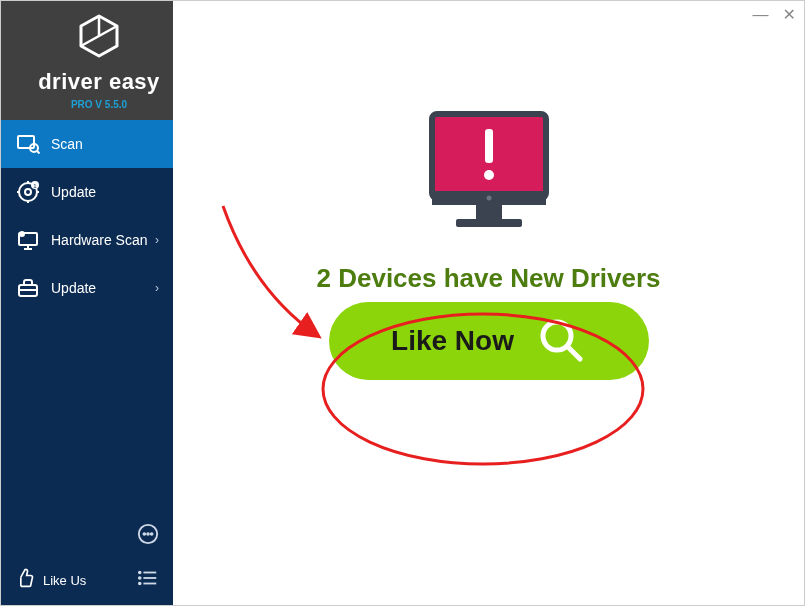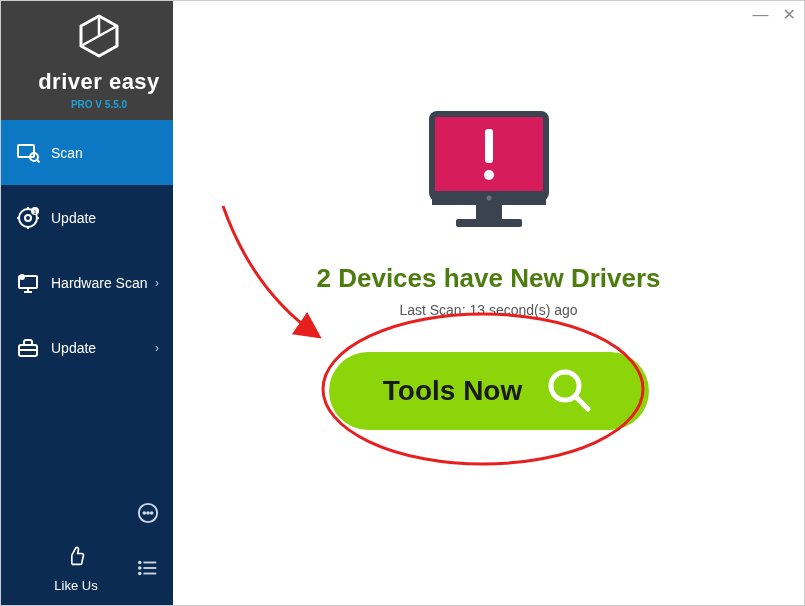--- a/index.html
+++ b/index.html
@@ -7,21 +7,21 @@
   .app { display: flex; width: 100%; height: 100%; border: 1px solid #ccc; }
 
   
   .sidebar { width: 172px; background: #0b2b52; color: #fff; display: flex; flex-direction: column; }
   .logo-area { padding: 12px 0 10px 24px; background: #404040; text-align: center; }
   .logo-mark { margin-bottom: 6px; }
   .logo-text { font-size: 22px; font-weight: bold; color: #fff; letter-spacing: 0.5px; }
   .logo-version { font-size: 10px; color: #1da0d6; margin-top: 4px; font-weight: bold; }
 
   .nav { flex: 1; }
-  .nav-item { display: flex; align-items: center; height: 65px; padding: 0 14px; cursor: pointer; position: relative; }
+  .nav-item { display: flex; align-items: center; height: 48px; padding: 0 14px; cursor: pointer; position: relative; }
   .nav-item.active { background: #0c77c2; }
   .nav-icon { width: 26px; display: flex; justify-content: center; align-items: center; margin-right: 10px; }
   .nav-label { font-size: 14px; color: #fff; }
   .nav-chevron { margin-left: auto; color: #b9c6d6; font-size: 12px; }
 
   .bottom-bar { display: flex; align-items: center; padding: 12px 14px; }
   .bottom-left { display: flex; align-items: center; gap: 8px; flex: 1; }
   .bottom-label { font-size: 13px; color: #fff; }
 
   
@@ -126,21 +126,21 @@
         <svg width="22" height="22" viewBox="0 0 24 24" fill="none" stroke="#cfd9e6" stroke-width="2">
           <circle cx="12" cy="12" r="10"></circle>
           <circle cx="8" cy="12" r="1" fill="#cfd9e6"></circle>
             <circle cx="12" cy="12" r="1" fill="#cfd9e6"></circle>
             <circle cx="16" cy="12" r="1" fill="#cfd9e6"></circle>
         </svg>
       </span>
     </div>
 
     <div class="bottom-bar">
-      <div class="bottom-left" style="cursor:pointer;flex-direction:column;">
+      <div class="bottom-left" style="cursor:pointer;">
         <span>
           <svg width="20" height="20" viewBox="0 0 24 24" fill="none" stroke="#fff" stroke-width="2">
             <path d="M7 22V11"></path>
             <path d="M7 11 12 2a2 2 0 0 1 3 2l-1 5h5a2 2 0 0 1 2 2l-2 9a2 2 0 0 1-2 2H7"></path>
           </svg>
         </span>
         <span class="bottom-label">Like Us</span>
       </div>
       <span style="cursor:pointer;">
         <svg width="22" height="22" viewBox="0 0 24 24" fill="none" stroke="#cfd9e6" stroke-width="2">
@@ -168,24 +168,23 @@
         <rect x="18" y="80" width="114" height="14" fill="#3b4250"></rect>
         <circle cx="75" cy="87" r="2.5" fill="#6c7380"></circle>
         <rect x="62" y="94" width="26" height="14" fill="#3b4250"></rect>
         <rect x="42" y="108" width="66" height="8" rx="2" fill="#3b4250"></rect>
         <rect x="71" y="18" width="8" height="34" rx="3" fill="#fff"></rect>
         <circle cx="75" cy="64" r="5" fill="#fff"></circle>
       </svg>
     </div>
 
     <div class="headline">2 Devices have New Drivers</div>
-    <div class="last-scan">Last Scan: 13 second(s) ago</div>
 
     <button class="scan-btn">
-      <span class="scan-btn-label">Tools Now</span>
+      <span class="scan-btn-label">Like Now</span>
       <span class="scan-mag">
         <svg width="50" height="50" viewBox="0 0 50 50" fill="none" stroke="#fff" stroke-width="5" stroke-linecap="round">
           <circle cx="21" cy="21" r="14"></circle>
           <line x1="32" y1="32" x2="44" y2="44"></line>
         </svg>
       </span>
     </button>
 
     <svg class="annot" width="633" height="606">
       <defs>

